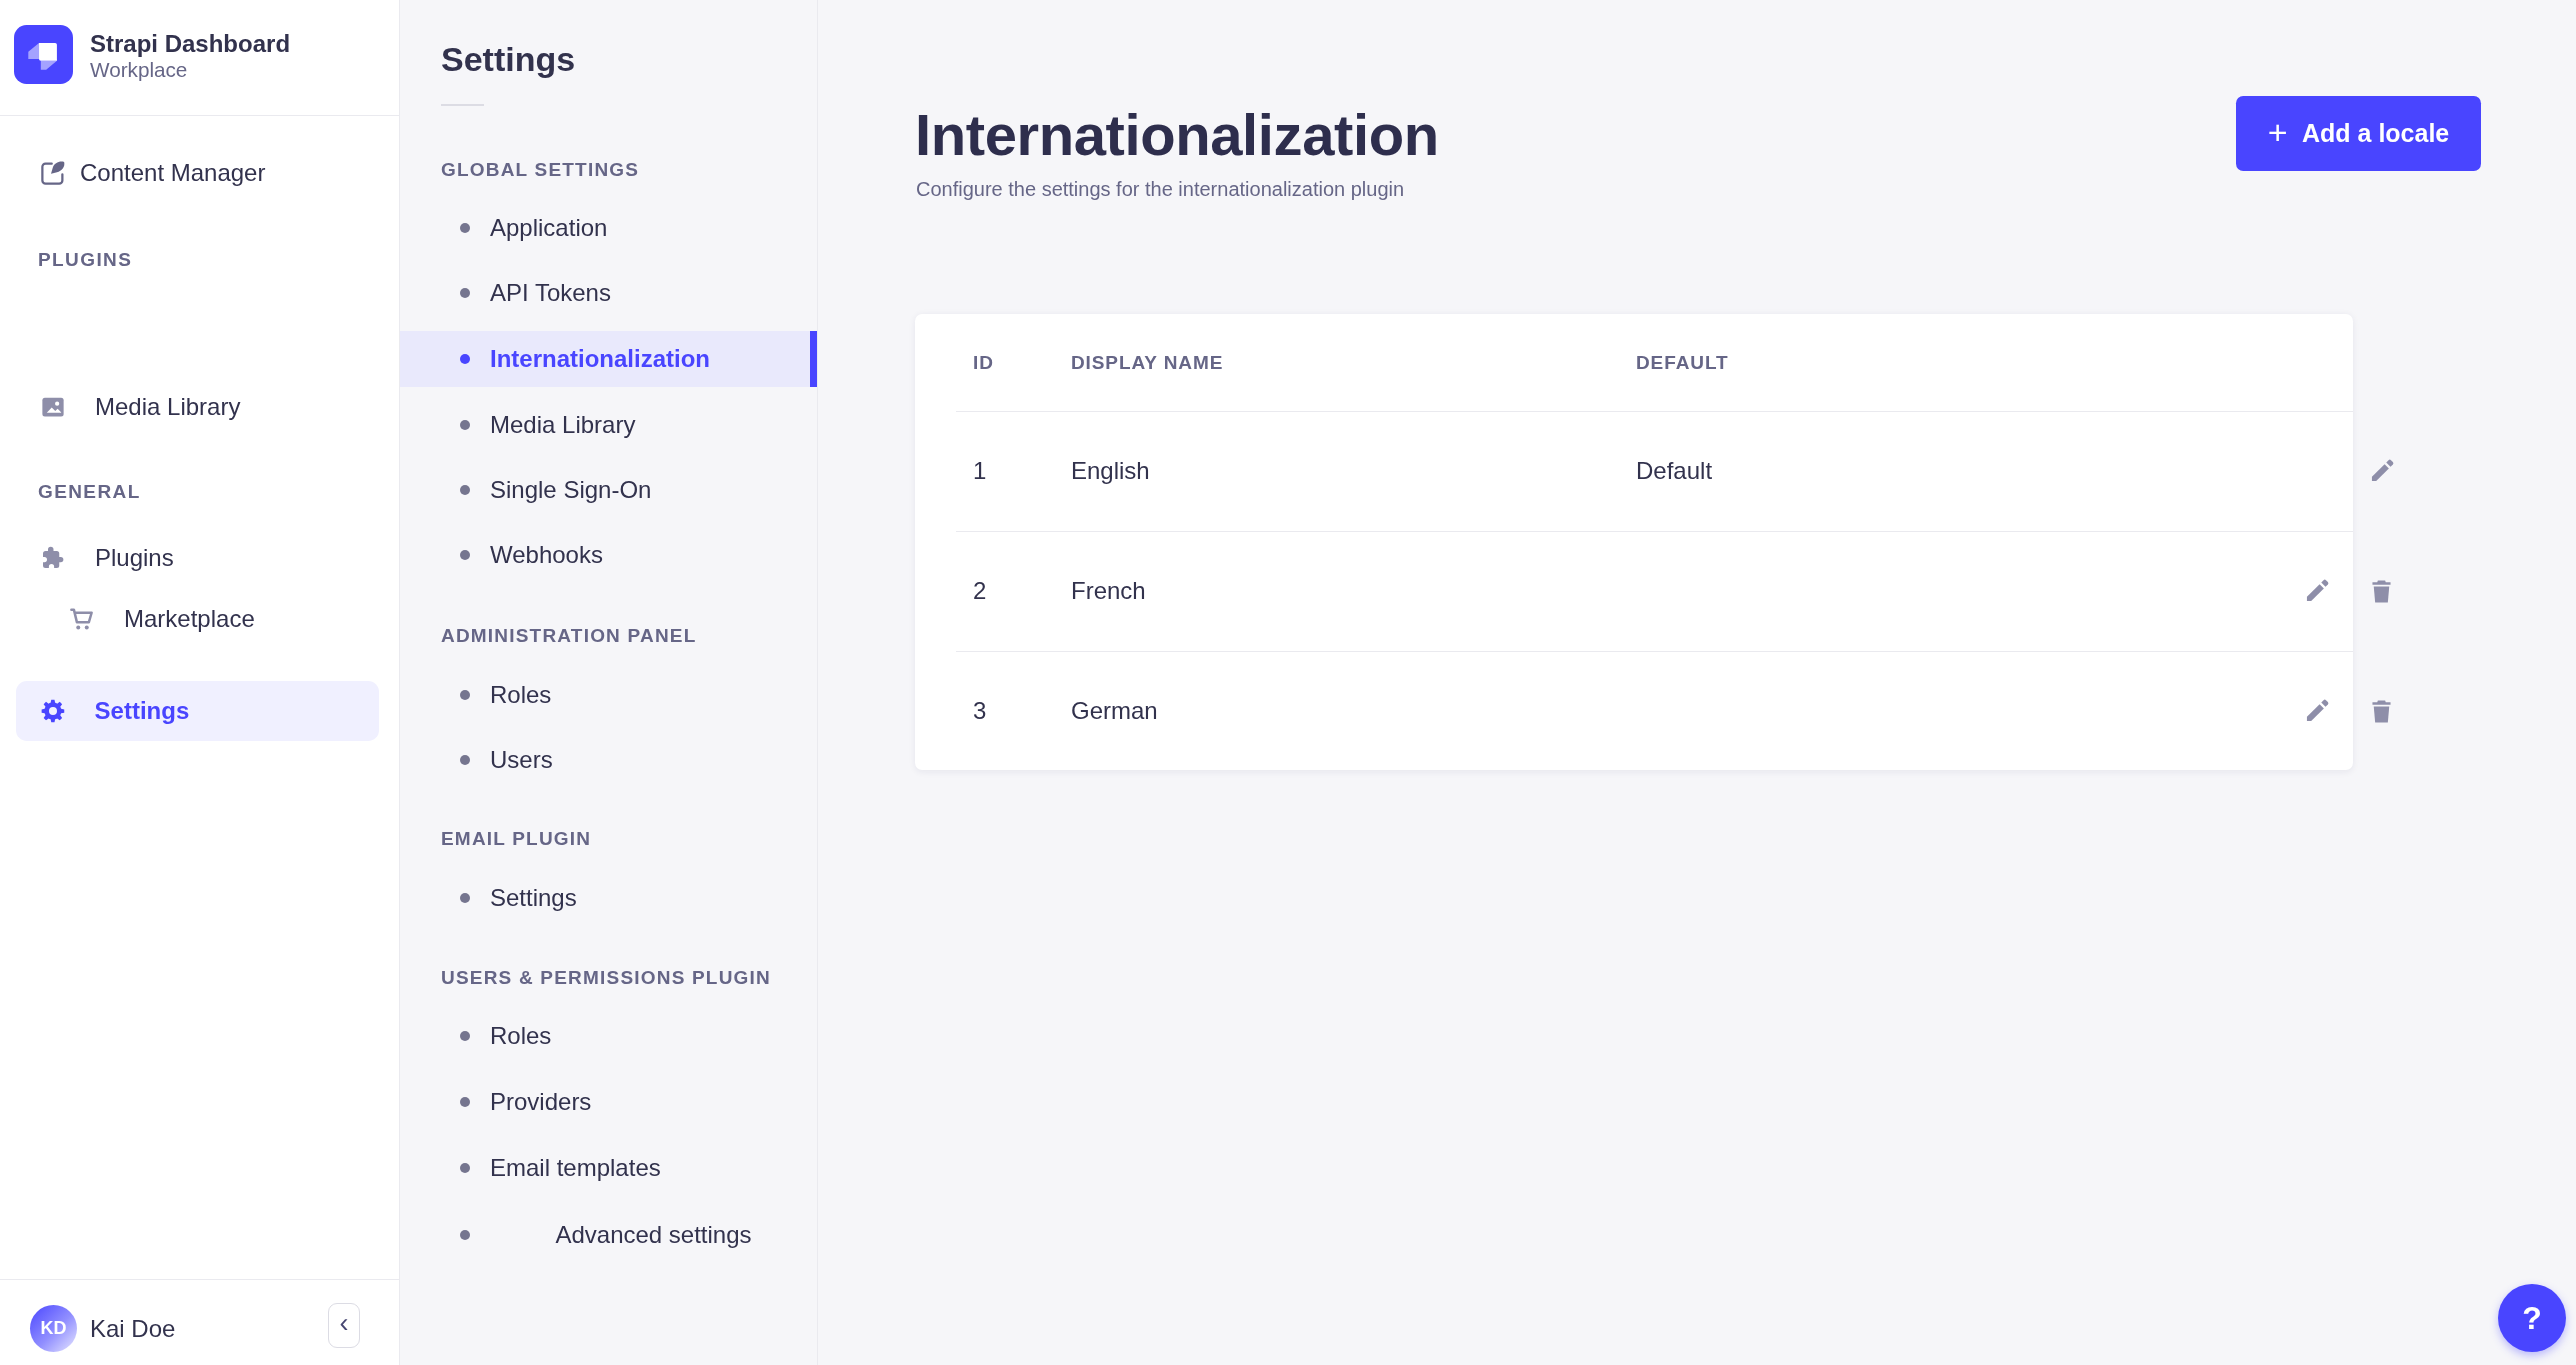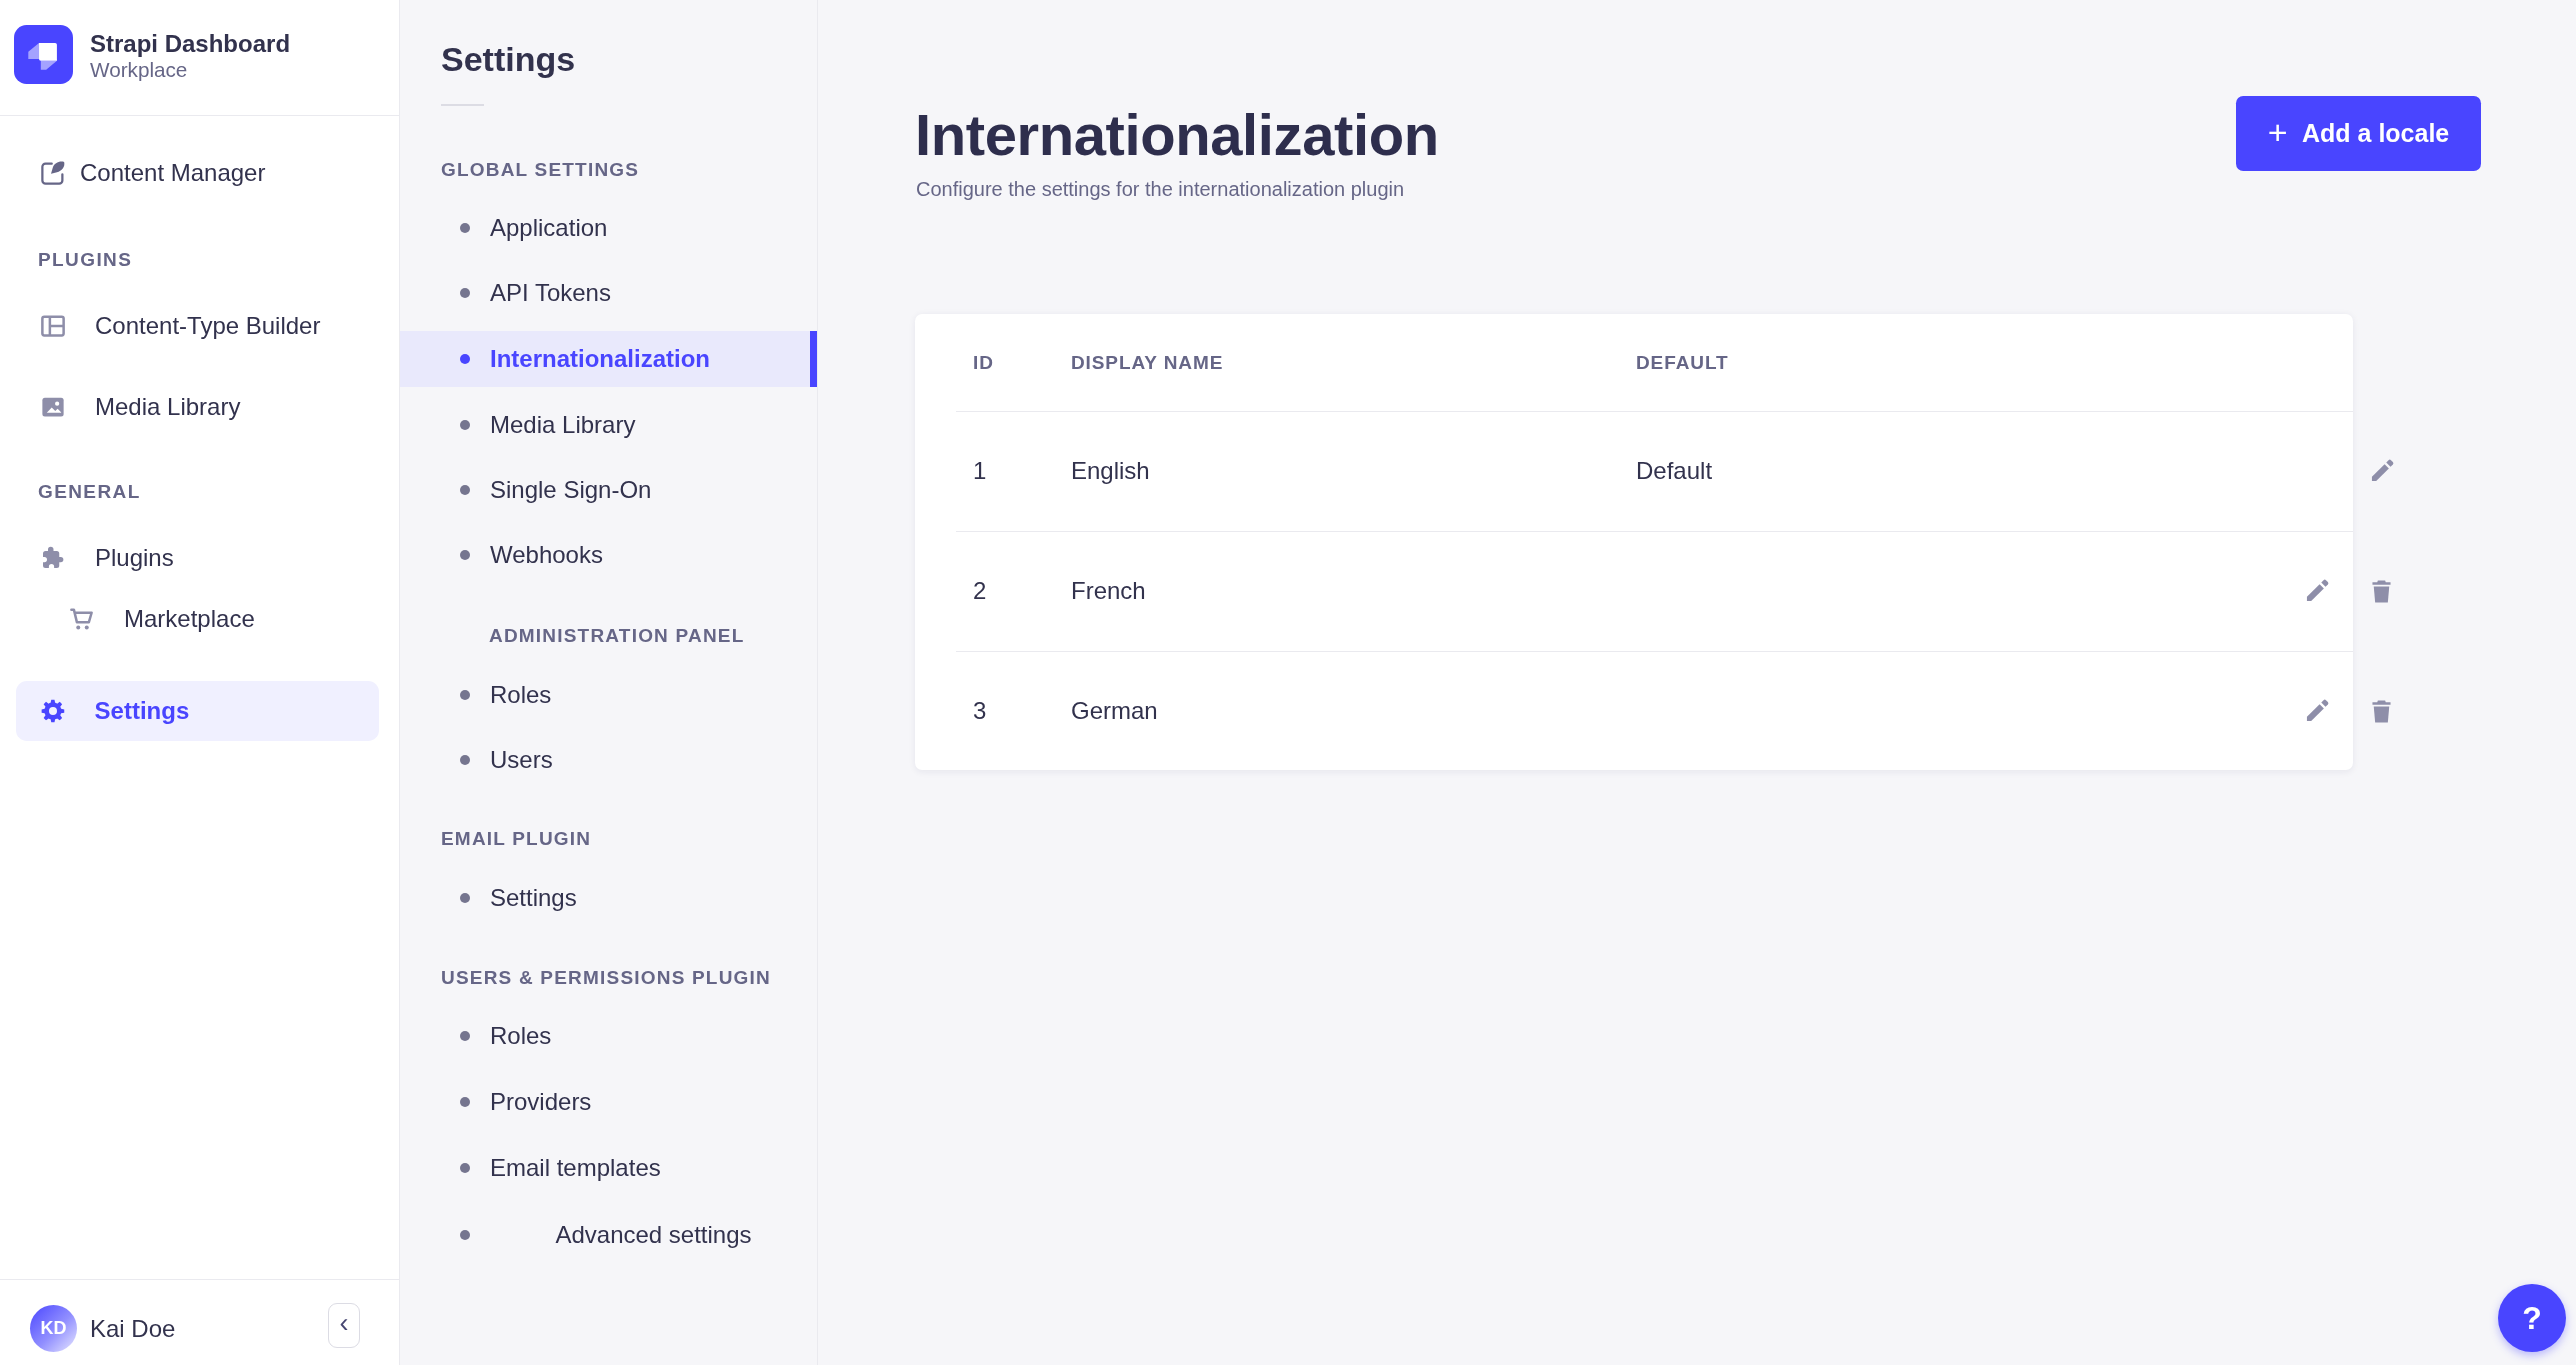--- a/index.html
+++ b/index.html
@@ -92,28 +92,20 @@
     <div class="mn-item" style="top:140px;gap:12px;">
       <svg viewBox="0 0 24 24">
         <path d="M20.9 3.1c-3.9-1-7.9.9-9.1 4.7l-1.4 4.7 4.8-1.2c3.8-.9 6.7-4.3 5.7-8.2z" fill="#666687"></path>
         <path d="M11 4.5H6a2.5 2.5 0 0 0-2.5 2.5v11A2.5 2.5 0 0 0 6 20.5h11a2.5 2.5 0 0 0 2.5-2.5v-5" fill="none" stroke="#666687" stroke-width="1.8" stroke-linecap="round"></path>
       </svg>
       <span>Content Manager</span>
     </div>
 
     <div class="mn-section" style="top:249px;">PLUGINS</div>
 
-    <div class="mn-item" style="top:293px;">
-      <svg viewBox="0 0 24 24" fill="none" stroke="#8e8ea9" stroke-width="2">
-        <rect x="3.5" y="4.5" width="17" height="15" rx="1.5"></rect>
-        <line x1="9.5" y1="4.5" x2="9.5" y2="19.5"></line>
-        <line x1="9.5" y1="12" x2="20.5" y2="12"></line>
-      </svg>
-      <span>Content-Type Builder</span>
-    </div>
 
     <div class="mn-item" style="top:374px;">
       <svg viewBox="0 0 24 24">
         <rect x="3.5" y="4.5" width="17" height="15" rx="2" fill="#8e8ea9"></rect>
         <circle cx="15.3" cy="9.3" r="1.7" fill="#ffffff"></circle>
         <path d="M7 16.5l4-4.2 2.8 2.9 1.9-1.9 2.8 2.9v.3H7z" fill="#ffffff"></path>
       </svg>
       <span>Media Library</span>
     </div>
 
@@ -175,21 +167,21 @@
     </div>
     <div class="sn-item" style="top:461px;">
       <span class="dot"></span>
       <span class="lbl">Single Sign-On</span>
     </div>
     <div class="sn-item" style="top:526px;">
       <span class="dot"></span>
       <span class="lbl">Webhooks</span>
     </div>
 
-    <div class="sn-section" style="top:625px;margin-left:48px;">ADMINISTRATION PANEL</div>
+    <div class="sn-section" style="top:625px;">ADMINISTRATION PANEL</div>
 
     <div class="sn-item" style="top:666px;">
       <span class="dot"></span>
       <span class="lbl">Roles</span>
     </div>
     <div class="sn-item" style="top:731px;">
       <span class="dot"></span>
       <span class="lbl">Users</span>
     </div>
 

